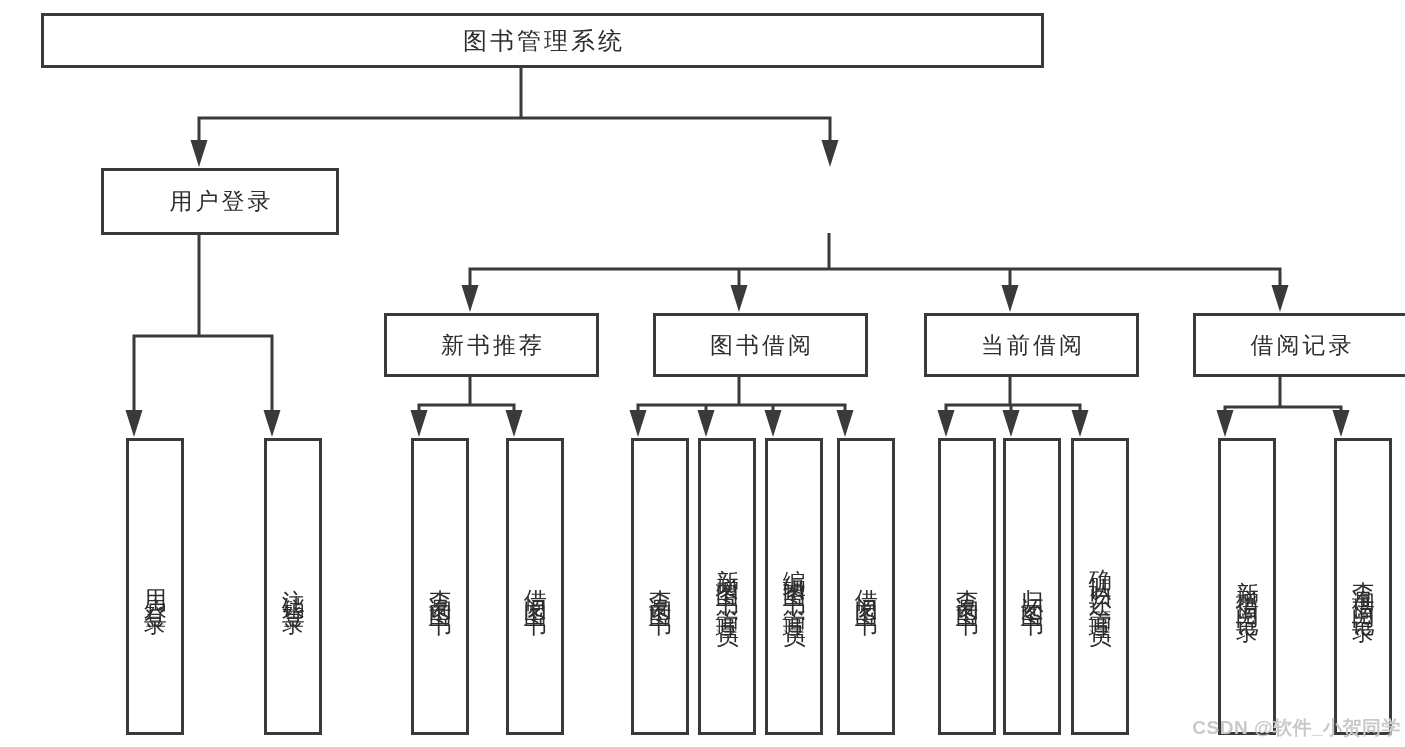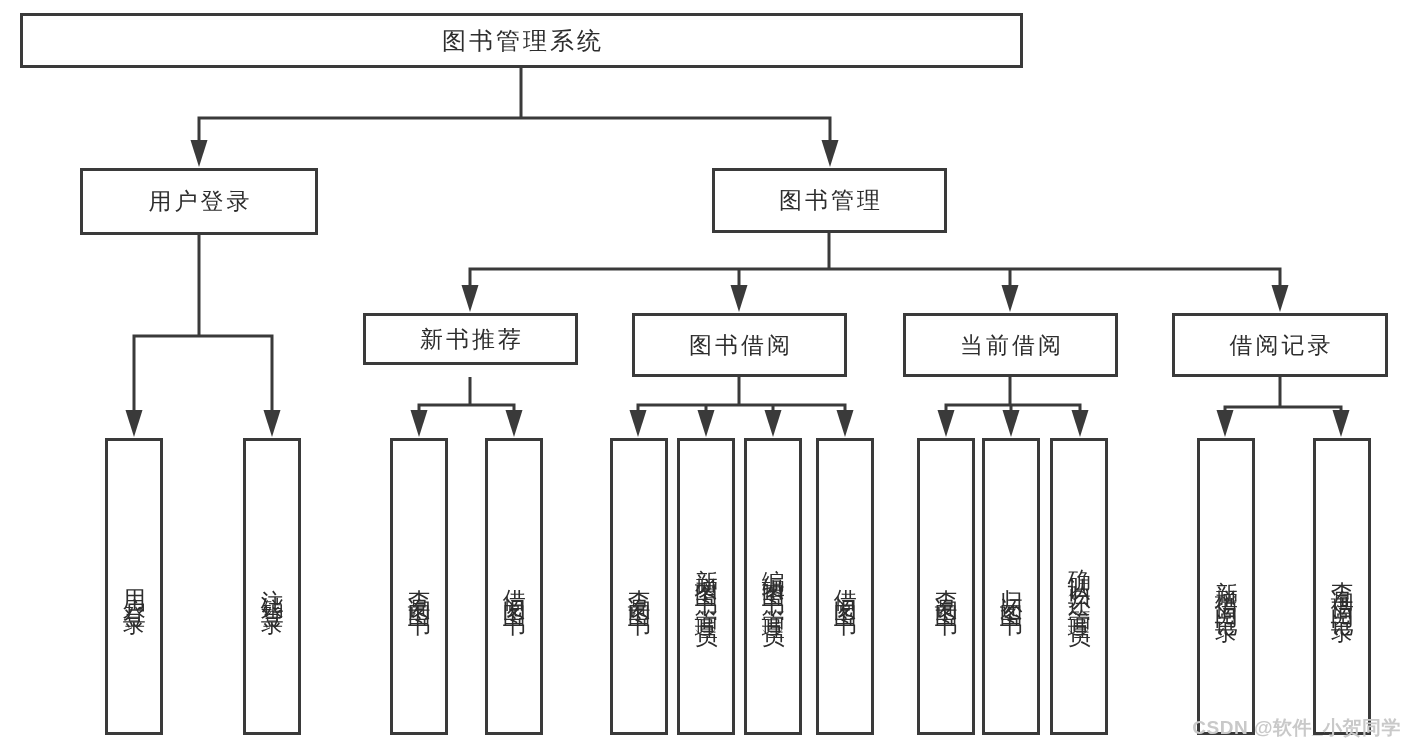--- a/index.html
+++ b/index.html
@@ -19,20 +19,21 @@
   }
   .node {
     position: absolute;
     box-sizing: border-box;
     border: 3px solid #3a3a3a;
     background: #ffffff;
     display: flex;
     align-items: center;
     justify-content: center;
     color: #2d2d2d;
+    margin-left: 21px;
   }
   .h-label {
     font-size: 23px;
     letter-spacing: 3px;
     text-indent: 3px;
     white-space: nowrap;
   }
   .root-label {
     font-size: 24px;
     letter-spacing: 3px;
@@ -44,21 +45,21 @@
     text-orientation: mixed;
     font-size: 23px;
     line-height: 1.1;
     letter-spacing: 8px;
     white-space: nowrap;
   }
   
   .n-root     { left: 20px;   top: 13px;  width: 1003px; height: 55px; }
   .n-login    { left: 80px;   top: 168px; width: 238px;  height: 67px; }
   .n-mgmt     { left: 712px;  top: 168px; width: 235px;  height: 65px; }
-  .n-sec0     { left: 363px;  top: 313px; width: 215px;  height: 52px; }
+  .n-sec0     { left: 363px;  top: 313px; width: 215px;  height: 64px; }
   .n-sec1     { left: 632px;  top: 313px; width: 215px;  height: 64px; }
   .n-sec2     { left: 903px;  top: 313px; width: 215px;  height: 64px; }
   .n-sec3     { left: 1172px; top: 313px; width: 216px;  height: 64px; }
   .leaf       { top: 438px;   width: 58px; height: 297px; }
   .l-g1a { left: 105px; }  .l-g1b { left: 243px; }
   .l-g2a { left: 390px; }  .l-g2b { left: 485px; }
   .l-g3a { left: 610px; }  .l-g3b { left: 677px; }  .l-g3c { left: 744px; }  .l-g3d { left: 816px; }
   .l-g4a { left: 917px; }  .l-g4b { left: 982px; }  .l-g4c { left: 1050px; }
   .l-g5a { left: 1197px; } .l-g5b { left: 1313px; }
   .watermark {
@@ -110,23 +111,20 @@
     </g>
   </svg>
 
   <div class="node n-root">
     <span class="root-label">图书管理系统</span>
   </div>
 
   <div class="node n-login">
     <span class="h-label">用户登录</span>
   </div>
-  <div class="node n-mgmt">
-    <span class="h-label">图书管理</span>
-  </div>
 
   <div class="node n-sec0">
     <span class="h-label">新书推荐</span>
   </div>
   <div class="node n-sec1">
     <span class="h-label">图书借阅</span>
   </div>
   <div class="node n-sec2">
     <span class="h-label">当前借阅</span>
   </div>

